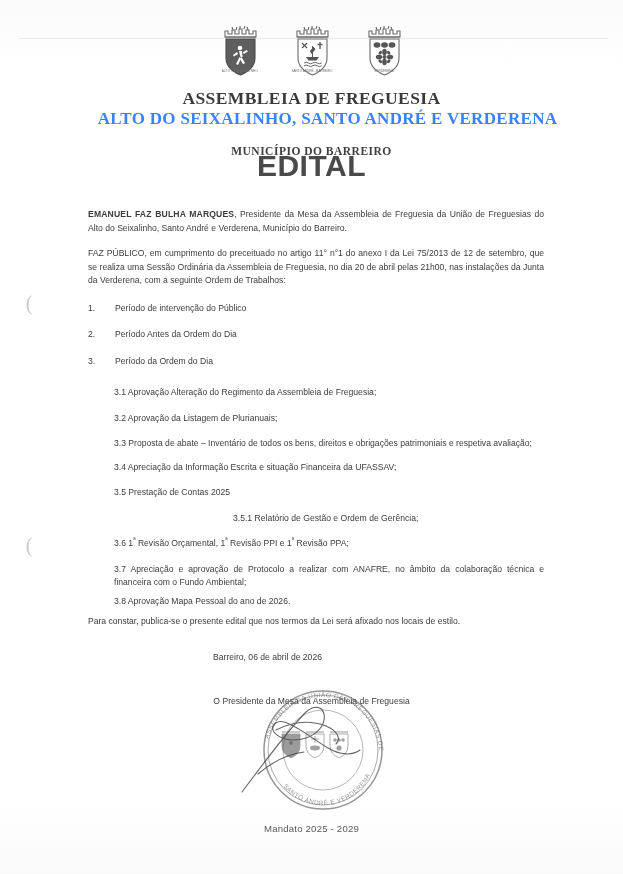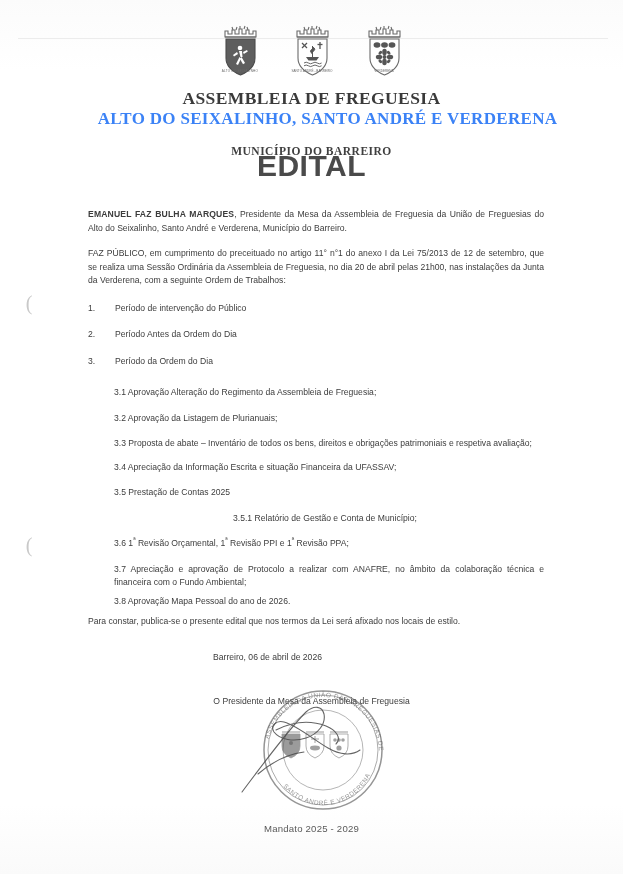--- a/index.html
+++ b/index.html
@@ -378,21 +378,21 @@
 
     <p class="sub j">3.3 Proposta de abate – Inventário de todos os bens, direitos e obrigações patrimoniais e respetiva avaliação;</p>
     <div class="gap-10"></div>
 
     <p class="sub">3.4 Apreciação da Informação Escrita e situação Financeira da UFASSAV;</p>
     <div class="gap-12"></div>
 
     <p class="sub">3.5 Prestação de Contas 2025</p>
     <div class="gap-12"></div>
 
-    <p class="subsub">3.5.1 Relatório de Gestão e Conta de Município;</p>
+    <p class="subsub">3.5.1 Relatório de Gestão e Ordem de Gerência;</p>
     <div class="gap-12"></div>
 
     <p class="sub"><span>3.6 1</span><sup class="ord">ª</sup><span> Revisão Orçamental, 1</span><sup class="ord">ª</sup><span> Revisão PPI e 1</span><sup class="ord">ª</sup><span> Revisão PPA;</span></p>
     <div class="gap-12"></div>
 
     <p class="sub j">3.7 Apreciação e aprovação de Protocolo a realizar com ANAFRE, no âmbito da colaboração técnica e financeira com o Fundo Ambiental;</p>
     <div class="gap-5"></div>
 
     <p class="sub">3.8 Aprovação Mapa Pessoal do ano de 2026.</p>
   </div>

